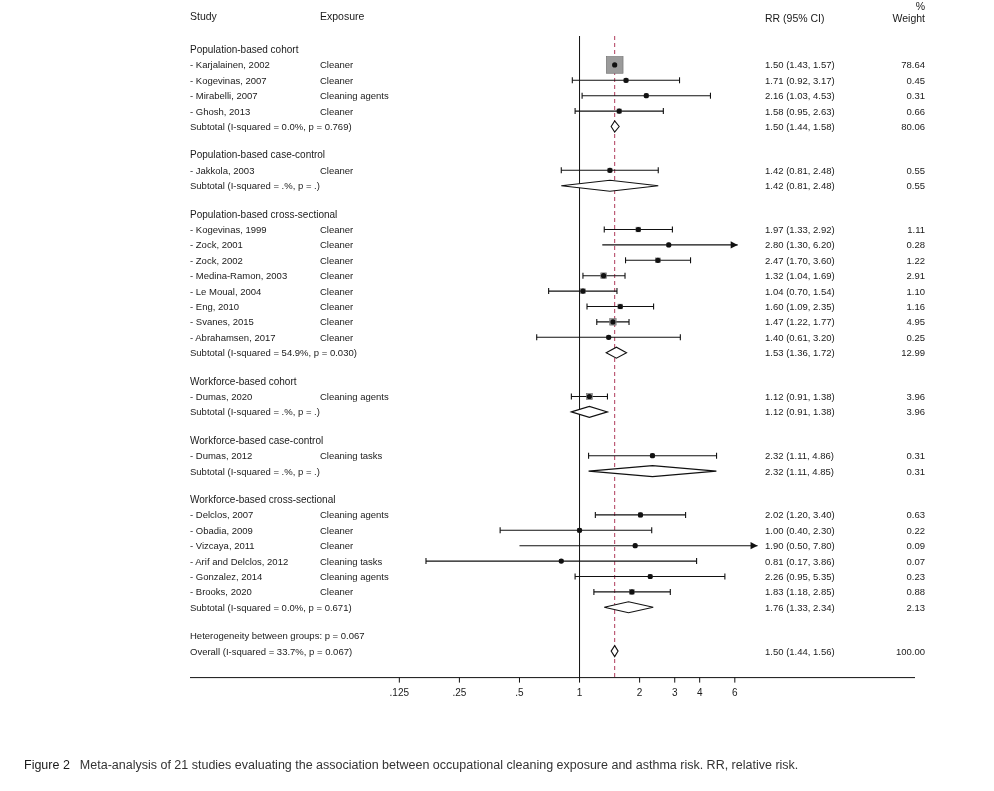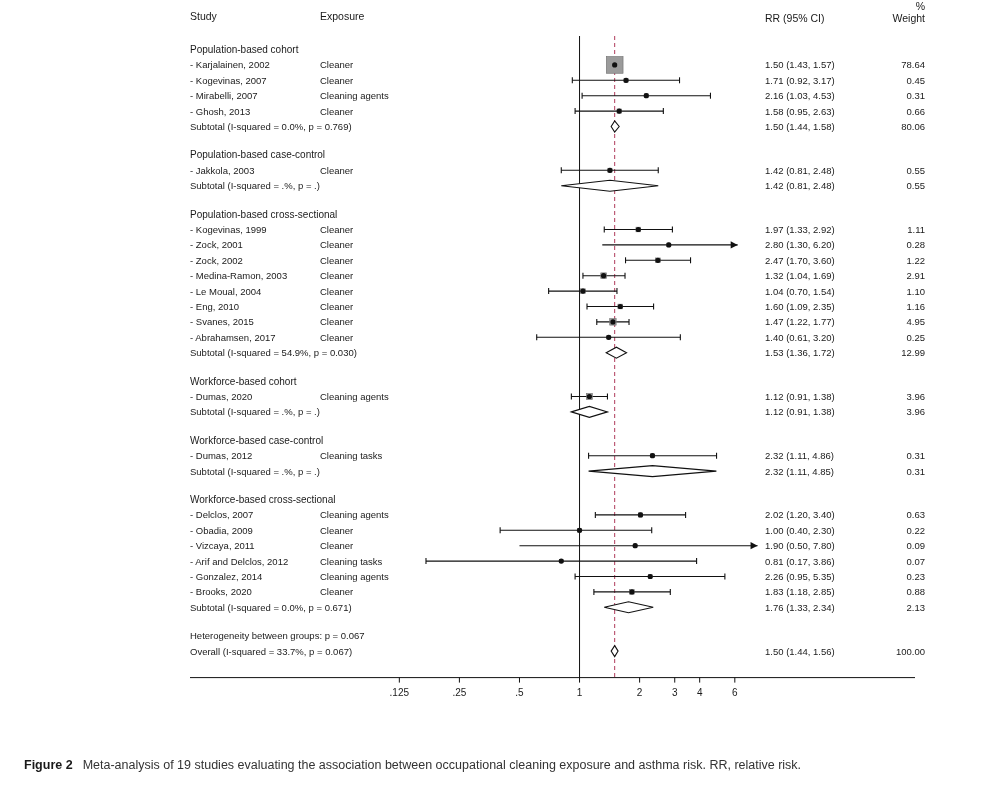--- a/index.html
+++ b/index.html
@@ -34,21 +34,21 @@
   }
   .caption {
     position: absolute;
     left: 24px;
     top: 758px;
     width: 950px;
     font-size: 12.5px;
     color: #1a1a1a;
   }
   .caption .cap-label {
-    font-weight: bold;
+    font-weight: normal;
     margin-right: 10px;
     margin-top: 12px;
   }
   .caption .cap-text {
     color: #333333;
   }
   text {
     font-family: "Liberation Sans", sans-serif;
     fill: #1a1a1a;
   }
@@ -314,15 +314,15 @@
         <text x="489.6100523608138" y="695.5999999999996" text-anchor="middle" class="ax">2</text>
         <line x1="524.7476442196366" y1="677.5999999999996" x2="524.7476442196366" y2="682.5999999999996" class="tick"></line>
         <text x="524.7476442196366" y="695.5999999999996" text-anchor="middle" class="ax">3</text>
         <line x1="549.6781623943705" y1="677.5999999999996" x2="549.6781623943705" y2="682.5999999999996" class="tick"></line>
         <text x="549.6781623943705" y="695.5999999999996" text-anchor="middle" class="ax">4</text>
         <line x1="584.8157542531933" y1="677.5999999999996" x2="584.8157542531933" y2="682.5999999999996" class="tick"></line>
         <text x="584.8157542531933" y="695.5999999999996" text-anchor="middle" class="ax">6</text>
       </svg>
   </div>
   <div class="caption">
-    <span class="cap-label">Figure 2</span><span class="cap-text">Meta-analysis of 19 studies evaluating the association between occupational cleaning exposure and asthma risk. RR, relative risk.</span>
+    <span class="cap-label">Figure 2</span><span class="cap-text">Meta-analysis of 21 studies evaluating the association between occupational cleaning exposure and asthma risk. RR, relative risk.</span>
   </div>
 </div>
 
 </body></html>

